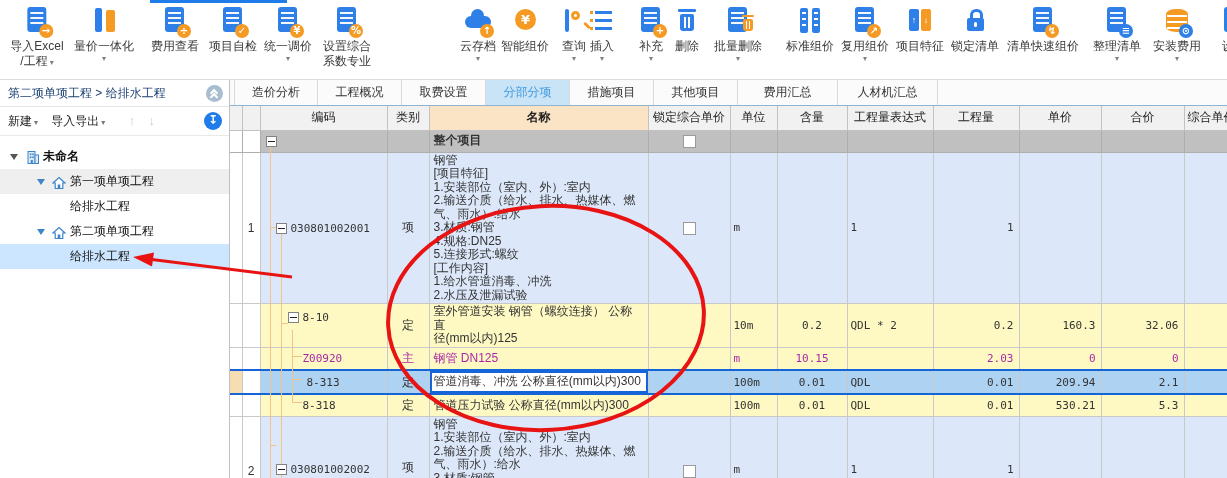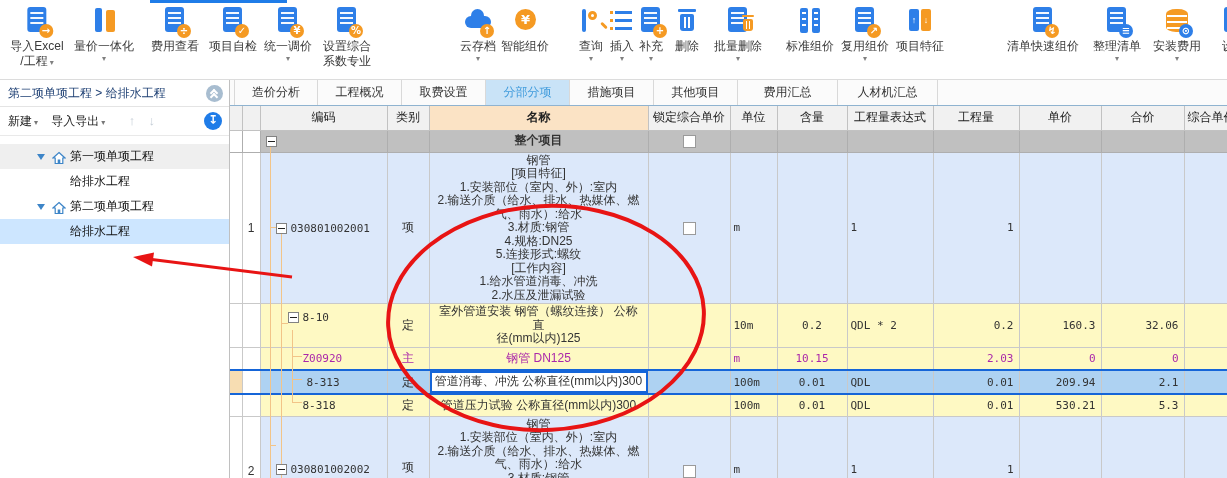--- a/index.html
+++ b/index.html
@@ -76,21 +76,21 @@
   .tab.active { background:#c9e3f7; color:#3f9bdc; }
 
   .tablewrap { position:relative; width:997px; height:372px; overflow:hidden; }
   table { border-collapse:collapse; table-layout:fixed; width:997px; }
   td, th { border-right:1px solid #c9c9c9; border-bottom:1px solid #c9c9c9; font-size:12px; padding:0 3px; vertical-align:middle; overflow:hidden; white-space:nowrap; }
   th { background:#f1f1f1; border-color:#c2c2c2; font-weight:normal; color:#222; height:24px; text-align:center;margin-left:33px; }
   th.th-name { background:#fbe3c5; font-weight:bold; }
   .mono { font-family:"DejaVu Sans Mono",monospace; font-size:11px; }
   .ctr { text-align:center; }
   .rgt { text-align:right; padding-right:5px; }
-  .name { text-align:center; white-space:pre-line; vertical-align:top; padding:1px 4px; line-height:13.5px; }
+  .name { text-align:left; white-space:pre-line; vertical-align:top; padding:1px 4px; line-height:13.5px; }
   tr.rgroup td { background:#c0c0c0; border-color:#aeaeae; }
   tr.ritem td { background:#dce8fa; }
   td.ind, td.num { background:#fff !important; }
   td.num { text-align:center; }
   tr.rz td { color:#aa28aa; }
   tr.rsel td { background:#aed2f2; border-top:2px solid #1565d8; border-bottom:2px solid #1565d8; }
   tr.rsel td.ind { background:#f7ddb2 !important; }
   td.sel-name { background:#fff !important; box-shadow:inset 0 0 0 2px #1565d8; white-space:nowrap; vertical-align:middle; }
   .expbox { display:inline-block; position:relative; width:11px; height:11px; background:#fff; border:1px solid #828282; vertical-align:middle; margin-right:4px; z-index:6; cursor:pointer; }
   .expbox::after { content:""; display:block; width:7px; height:1px; background:#222; margin:4px auto 0; }
@@ -169,30 +169,30 @@
       <div class="tcaret-row">▾</div>
     </div>
 
     <div class="titem" style="left:525px">
       <div class="ticon">
           <span class="i-coin">¥</span>
         </div>
       <div class="tlabel">智能组价</div>
     </div>
 
-    <div class="titem" style="left:591px">
+    <div class="titem" style="left:574px">
       <div class="ticon">
           <span class="i-vbar"></span>
           <span class="i-mag"></span>
         </div>
       <div class="tlabel">查询</div>
       <div class="tcaret-row">▾</div>
     </div>
 
-    <div class="titem" style="left:622px">
+    <div class="titem" style="left:602px">
       <div class="ticon">
           <span class="i-hbars"></span>
         </div>
       <div class="tlabel">插入</div>
       <div class="tcaret-row">▾</div>
     </div>
 
     <div class="titem" style="left:651px">
       <div class="ticon">
           <span class="i-doc"></span>
@@ -235,20 +235,26 @@
     </div>
 
     <div class="titem" style="left:920px">
       <div class="ticon">
           <span class="i-sq">↑</span>
           <span class="i-sq o">↓</span>
         </div>
       <div class="tlabel">项目特征</div>
     </div>
 
+    <div class="titem" style="left:975px">
+      <div class="ticon">
+          <span class="i-lock"></span>
+        </div>
+      <div class="tlabel">锁定清单</div>
+    </div>
 
     <div class="titem" style="left:1043px">
       <div class="ticon">
           <span class="i-doc"></span>
           <span class="i-badge">↯</span>
         </div>
       <div class="tlabel">清单快速组价</div>
     </div>
 
     <div class="titem" style="left:1117px">
@@ -286,20 +292,35 @@
         </span>
     </div>
     <div class="actionbar">
       <span>新建</span><span class="acaret">▾</span>
       <span>导入导出</span><span class="acaret">▾</span>
       <span class="udarrow">↑</span>
       <span class="udarrow">↓</span>
       <span class="dl-btn">↧</span>
     </div>
     <div class="tree">
+      <div class="trow">
+        <span class="tri dark" style="left:10px"></span>
+        <span class="ticonbox" style="left:25px">
+          <svg width="15" height="15" viewBox="0 0 15 15">
+              <rect x="3" y="1.5" width="7" height="12" fill="#dce9f6" stroke="#3d85c8"></rect>
+              <rect x="10" y="5" width="3.5" height="8.5" fill="#dce9f6" stroke="#3d85c8"></rect>
+              <rect x="4.8" y="3.5" width="1.6" height="1.6" fill="#3d85c8"></rect>
+              <rect x="7.2" y="3.5" width="1.6" height="1.6" fill="#3d85c8"></rect>
+              <rect x="4.8" y="6.5" width="1.6" height="1.6" fill="#3d85c8"></rect>
+              <rect x="7.2" y="6.5" width="1.6" height="1.6" fill="#3d85c8"></rect>
+              <rect x="5.8" y="10" width="2" height="3.5" fill="#3d85c8"></rect>
+            </svg>
+        </span>
+        <span class="tlabel2 bold" style="left:43px">未命名</span>
+      </div>
       <div class="trow dim">
         <span class="tri" style="left:37px"></span>
         <span class="ticonbox" style="left:52px">
           <svg width="14" height="14" viewBox="0 0 14 14">
               <path d="M7 1.5 L13 7 H10.8 V12.5 H3.2 V7 H1 Z" fill="#fff" stroke="#3d85c8" stroke-width="1.2"></path>
               <rect x="5.7" y="8.5" width="2.6" height="4" fill="#3d85c8"></rect>
             </svg>
         </span>
         <span class="tlabel2" style="left:70px">第一项单项工程</span>
       </div>

